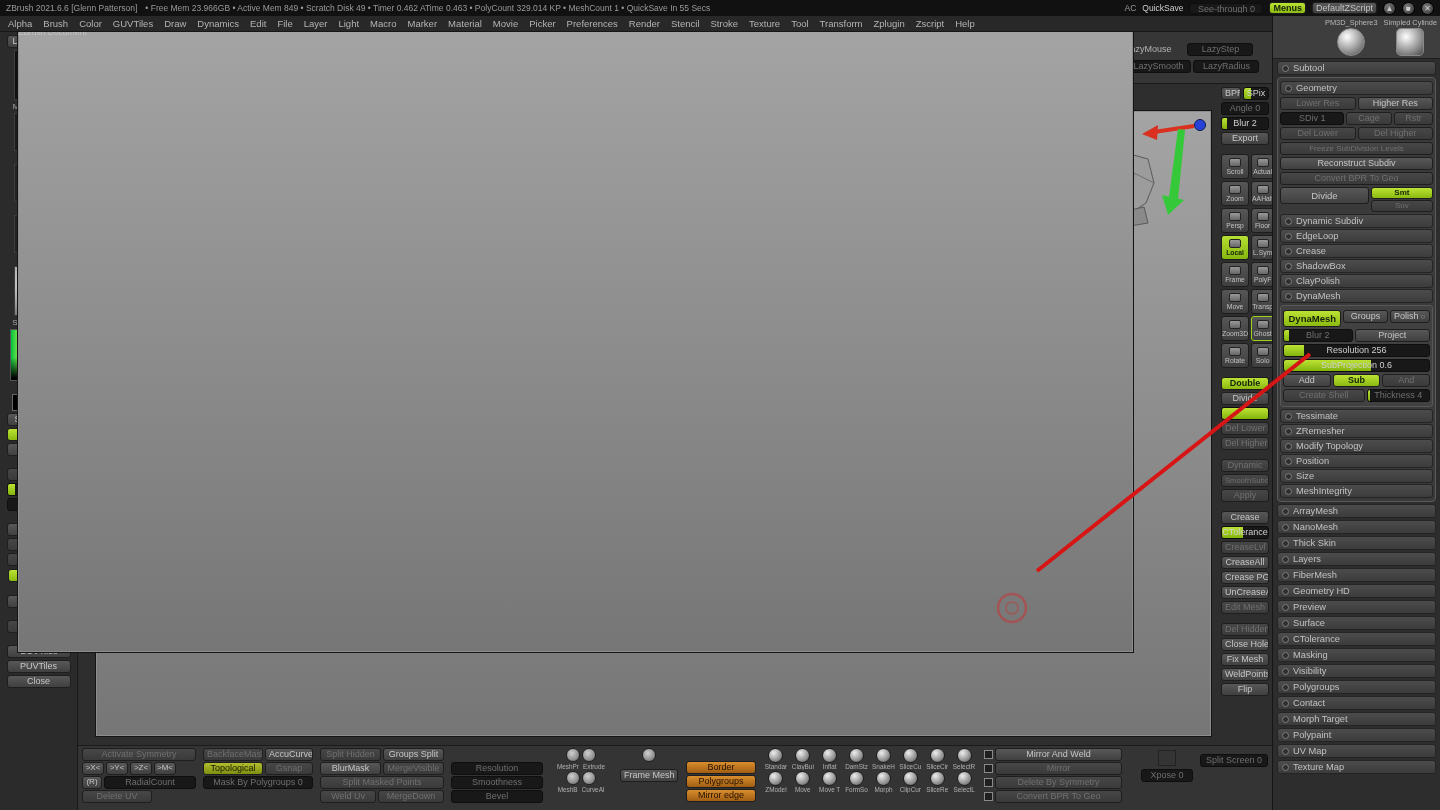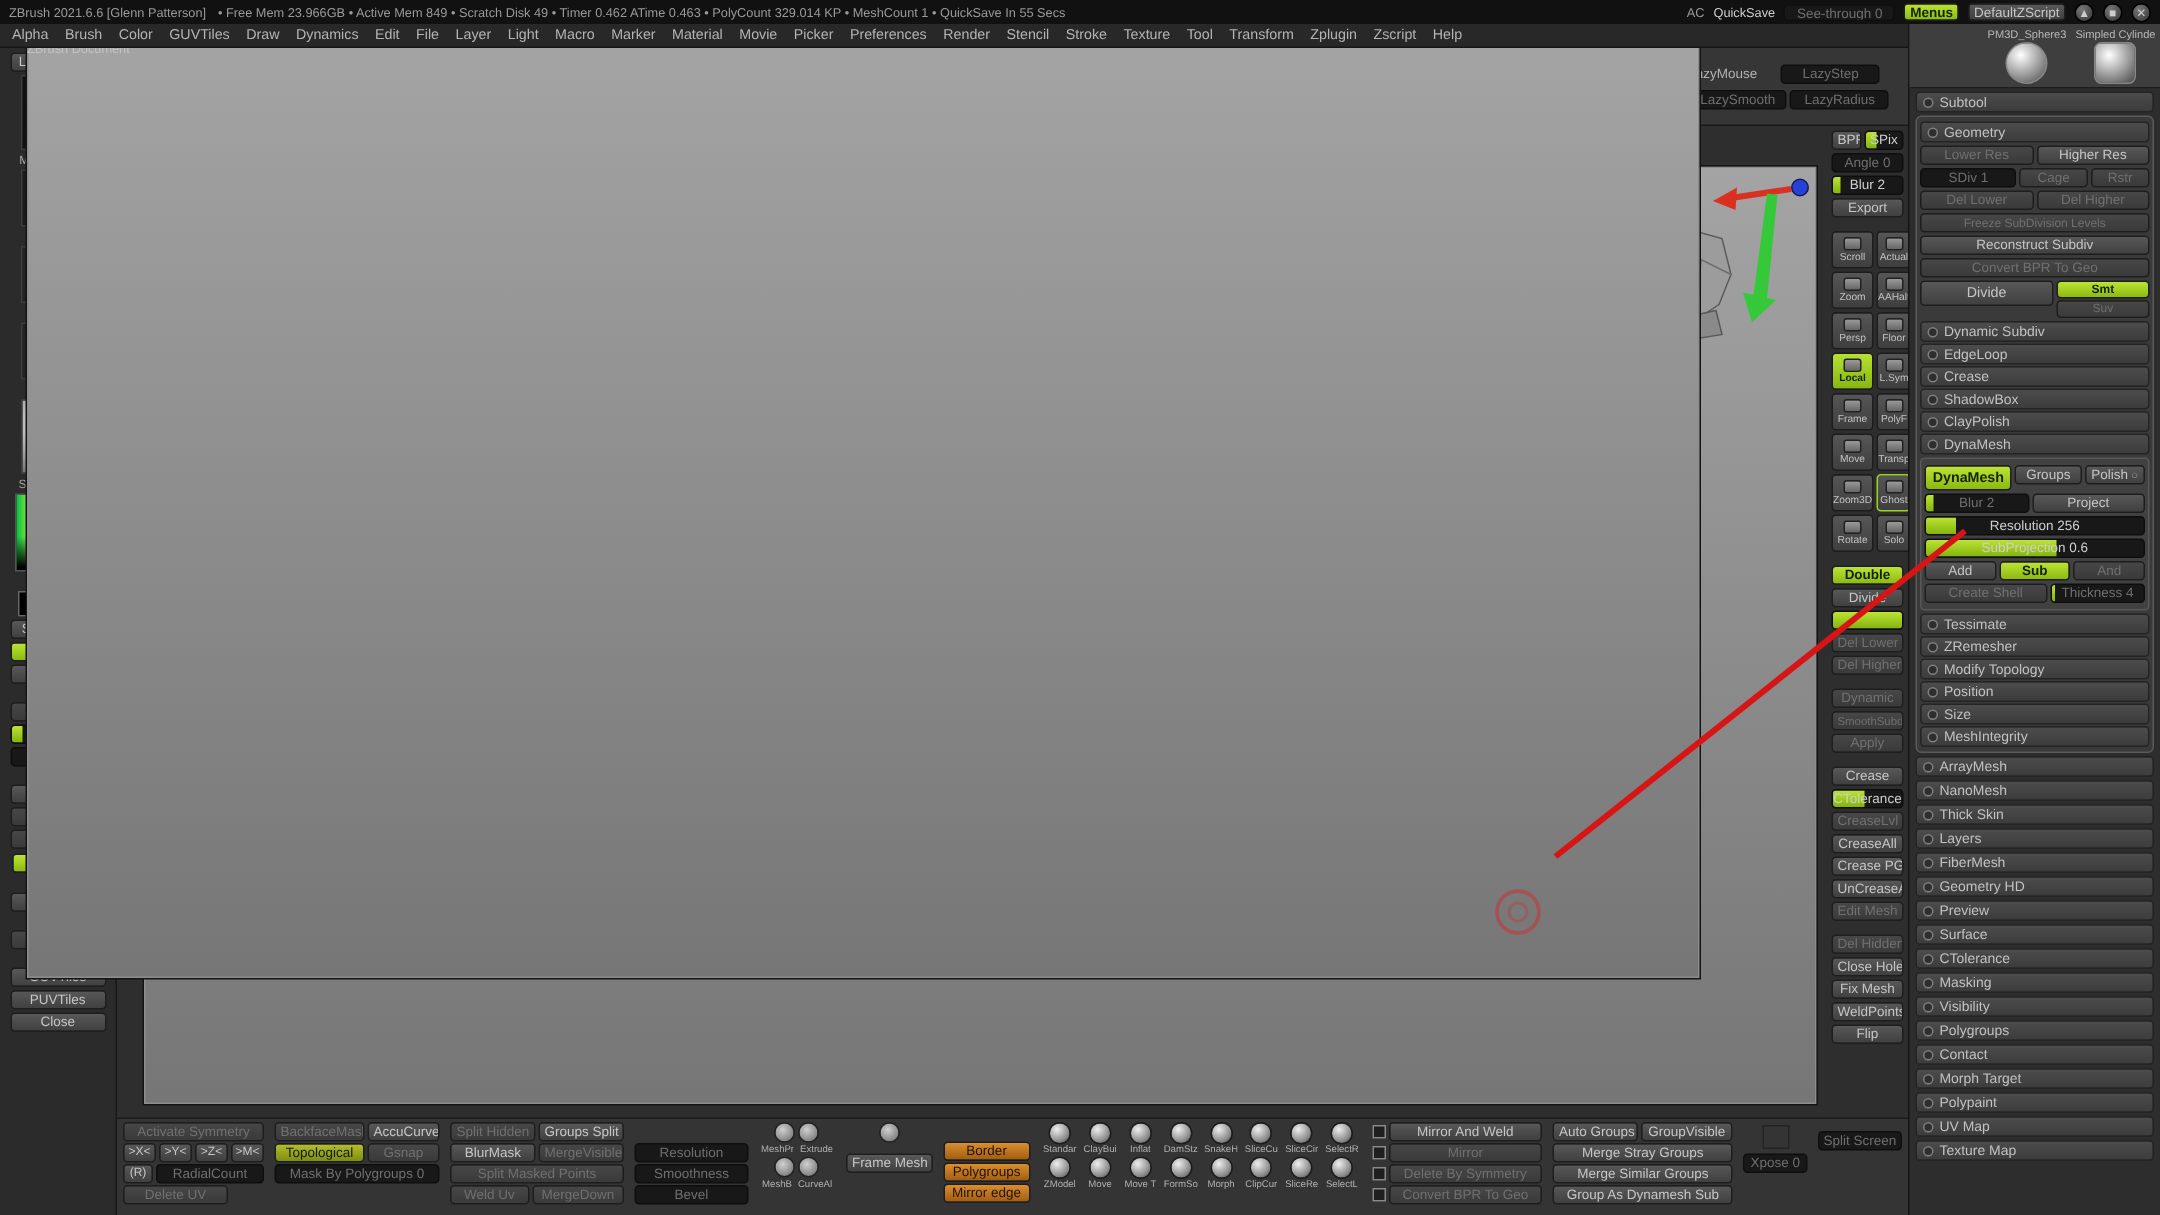--- a/index.html
+++ b/index.html
@@ -899,29 +899,20 @@
     <div class="row" style="margin:0">
         <span class="cb"></span>
         <span class="chip dim" style="flex:1">Delete By Symmetry</span>
       </div>
     <div class="row" style="margin:0">
         <span class="cb"></span>
         <span class="chip dim" style="flex:1">Convert BPR To Geo</span>
       </div>
   </div>
 
-  <div class="bt-col" style="width:142px">
-    <div class="row" style="margin:0">
-      <span class="chip" style="flex:1">Auto Groups</span>
-      <span class="chip" style="flex:1.1">GroupVisible</span>
-    </div>
-    <span class="chip">Merge Stray Groups</span>
-    <span class="chip">Merge Similar Groups</span>
-    <span class="chip">Group As Dynamesh Sub</span>
-  </div>
 
   <div class="bt-col" style="width:52px;margin-left:auto">
     <span class="xpicon"></span>
     <div class="sl dim">
         <i style="width:0%"></i>
         <span>Xpose 0</span>
       </div>
   </div>
 
   <div class="bt-col" style="width:68px">

